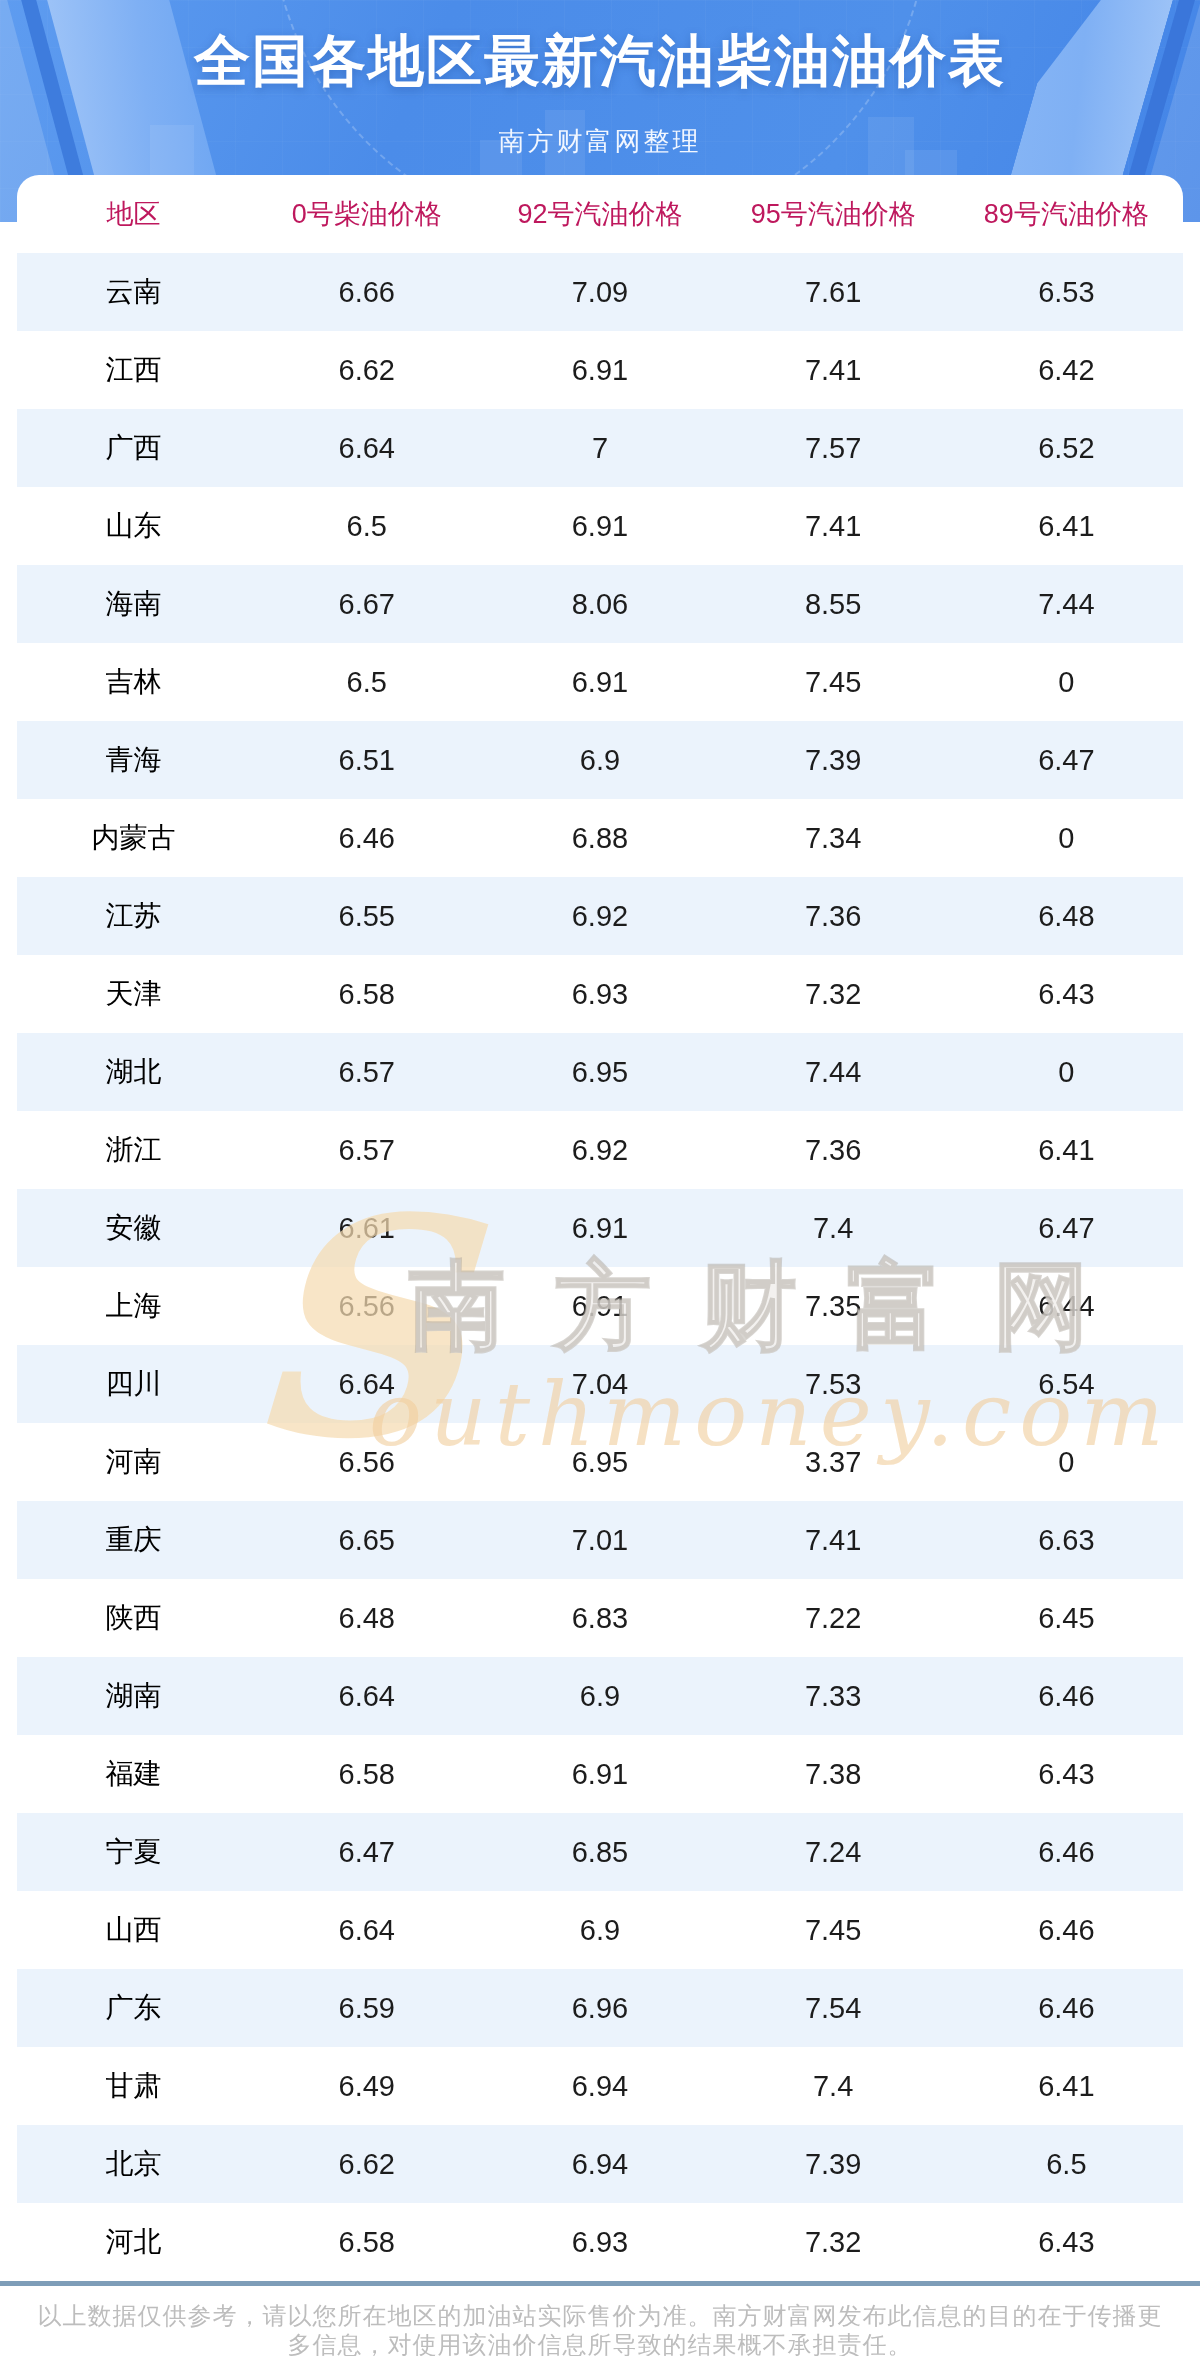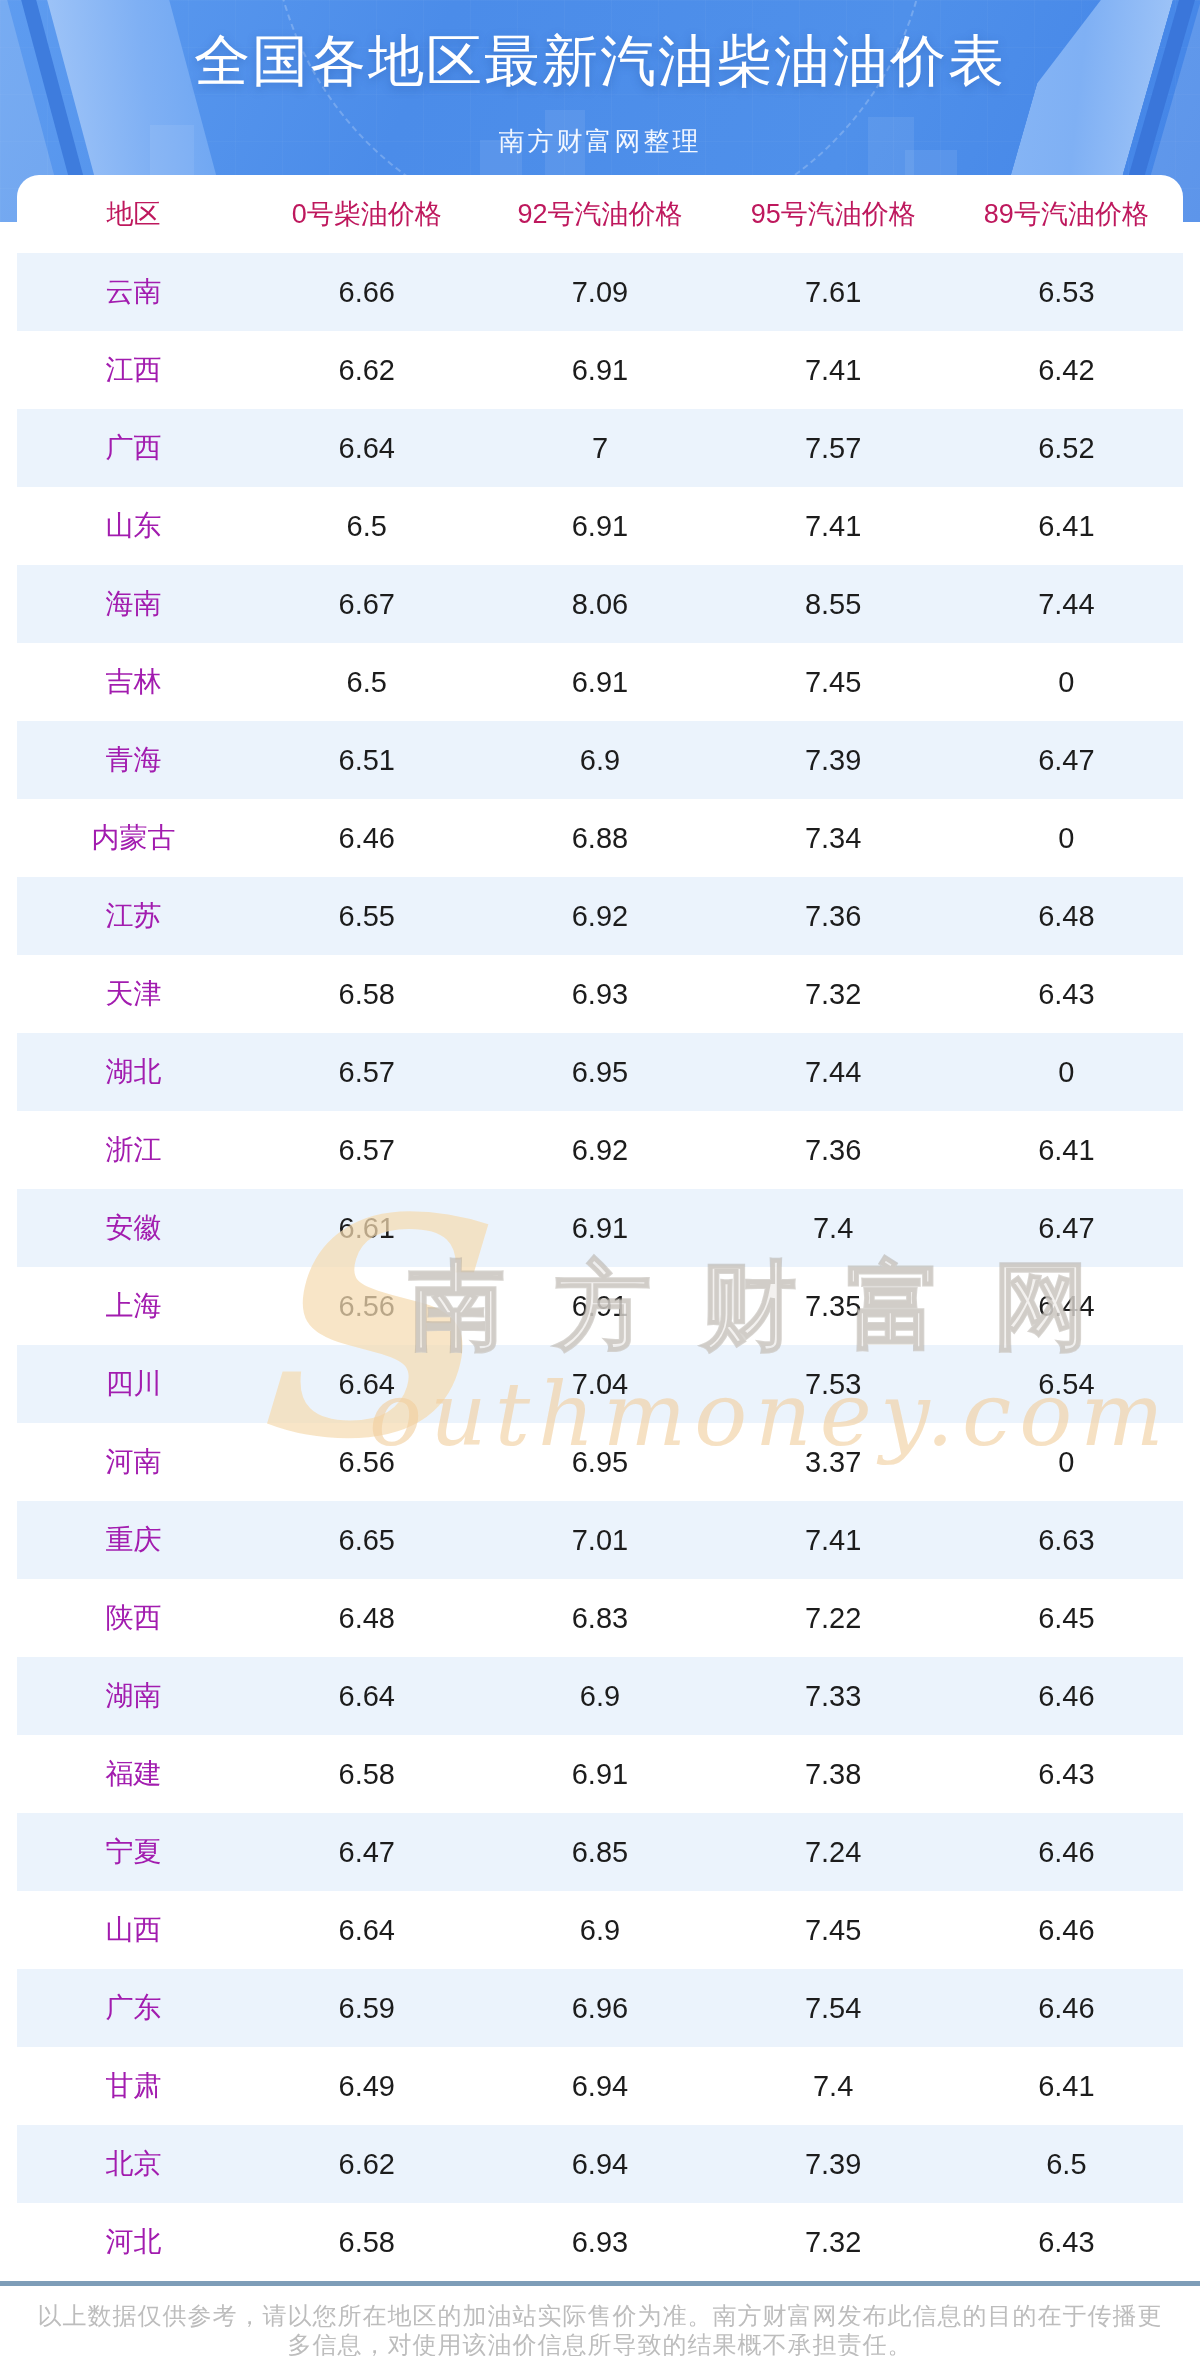--- a/index.html
+++ b/index.html
@@ -32,42 +32,42 @@
   .wedge-right  { left:1168px; width:90px; background:rgba(255,255,255,0.14); transform:skewX(-16deg); }
   .ghost-bar { position:absolute; background:rgba(255,255,255,0.08); }
   .gb1 { left:150px; top:125px; width:44px; height:97px; }
   .gb2 { left:480px; top:140px; width:42px; height:82px; }
   .gb3 { left:545px; top:110px; width:40px; height:112px; }
   .gb4 { left:868px; top:117px; width:46px; height:105px; }
   .gb5 { left:905px; top:150px; width:52px; height:72px; }
 
   .banner-title {
     position:relative; z-index:2; padding-top:24px; text-align:center;
-    font-size:56px; font-weight:normal; color:#ffffff; letter-spacing:2px;
+    font-size:56px; font-weight:bold; color:#ffffff; letter-spacing:2px;
     text-shadow:0 3px 10px rgba(25,70,150,0.35);
   }
   .banner-subtitle {
     position:relative; z-index:2; margin-top:24px; text-align:center;
     font-size:26px; color:#f2f7ff; letter-spacing:3px;
   }
 
   
   .card {
     position:relative; width:1166px; margin:-47px 17px 0 17px;
     background:#ffffff; border-radius:22px 22px 0 0; overflow:hidden; z-index:3;
   }
   table.price-table { width:100%; border-collapse:collapse; table-layout:fixed; }
   .price-table th {
     height:78px; font-weight:400; font-size:27px; color:#be185d; text-align:center; vertical-align:middle;
   }
   .price-table td {
     height:78px; text-align:center; vertical-align:middle;
     font-size:29px; color:#1c1c1c;
   }
-  .price-table td.region { font-size:28px; color:#a21caf; }
+  .price-table td.region { font-size:28px; color:#000000; }
   .price-table tbody tr:nth-child(odd) { background:#ebf3fc; }
   .price-table tbody tr:nth-child(even) { background:#ffffff; }
 
   
   .watermark { position:absolute; left:0; top:1040px; width:100%; height:380px; pointer-events:none; z-index:4; user-select:none; }
   .wm-s {
     position:absolute; left:256px; top:-36px;
     font-family:"DejaVu Serif",serif; font-style:italic; font-weight:bold;
     font-size:300px; line-height:1; color:#f6dcb2; opacity:.72; transform:skewX(-6deg);
   }

